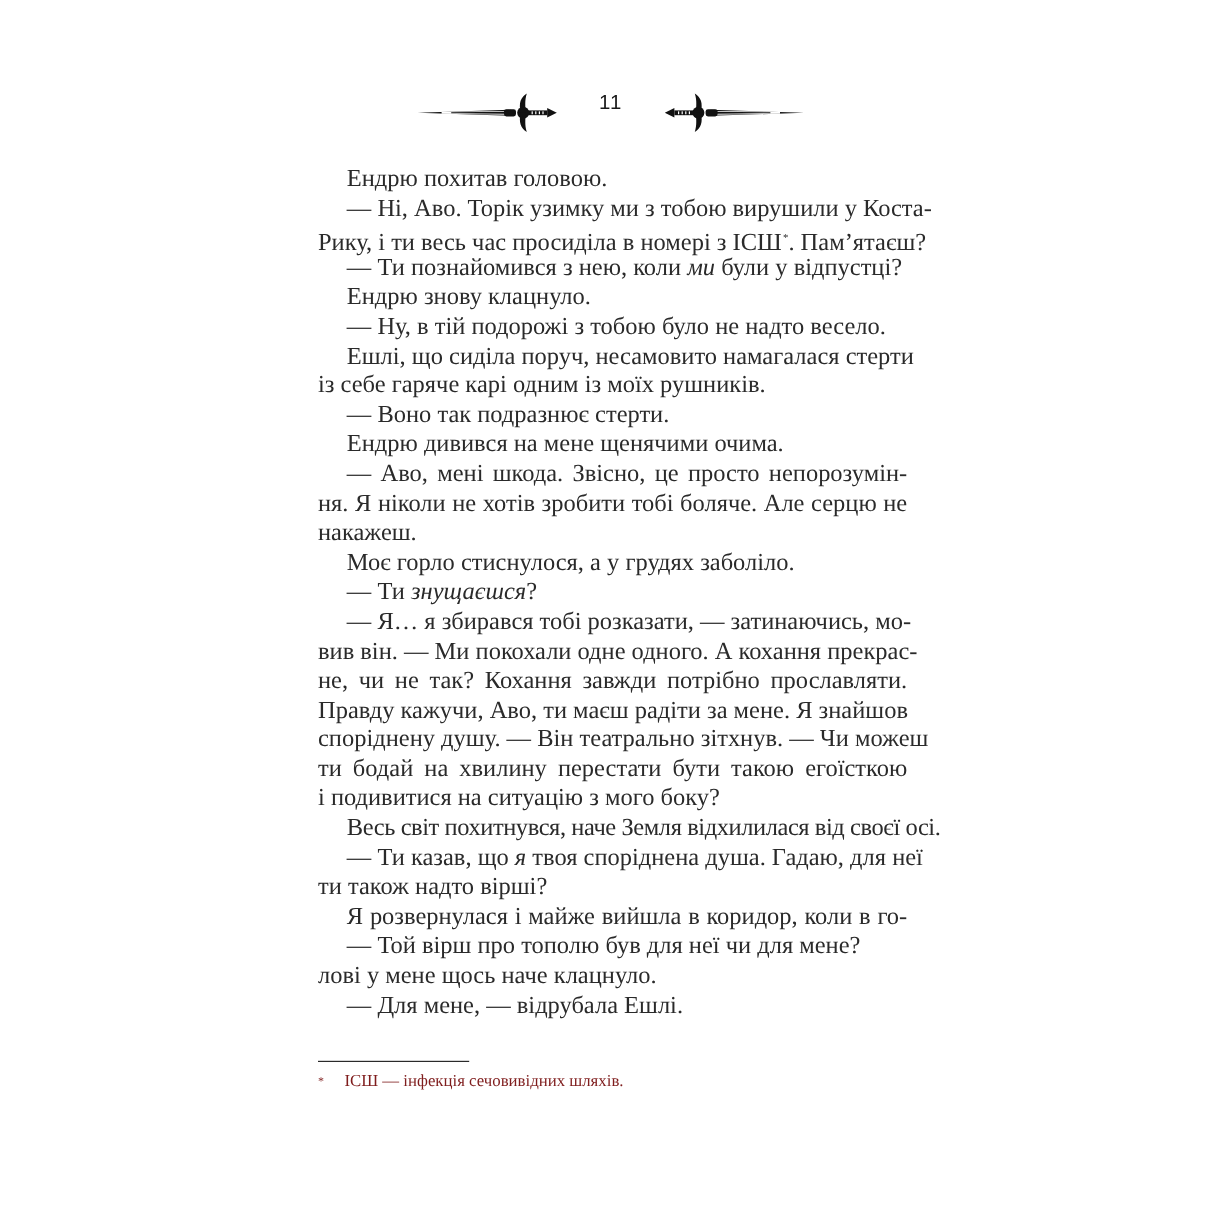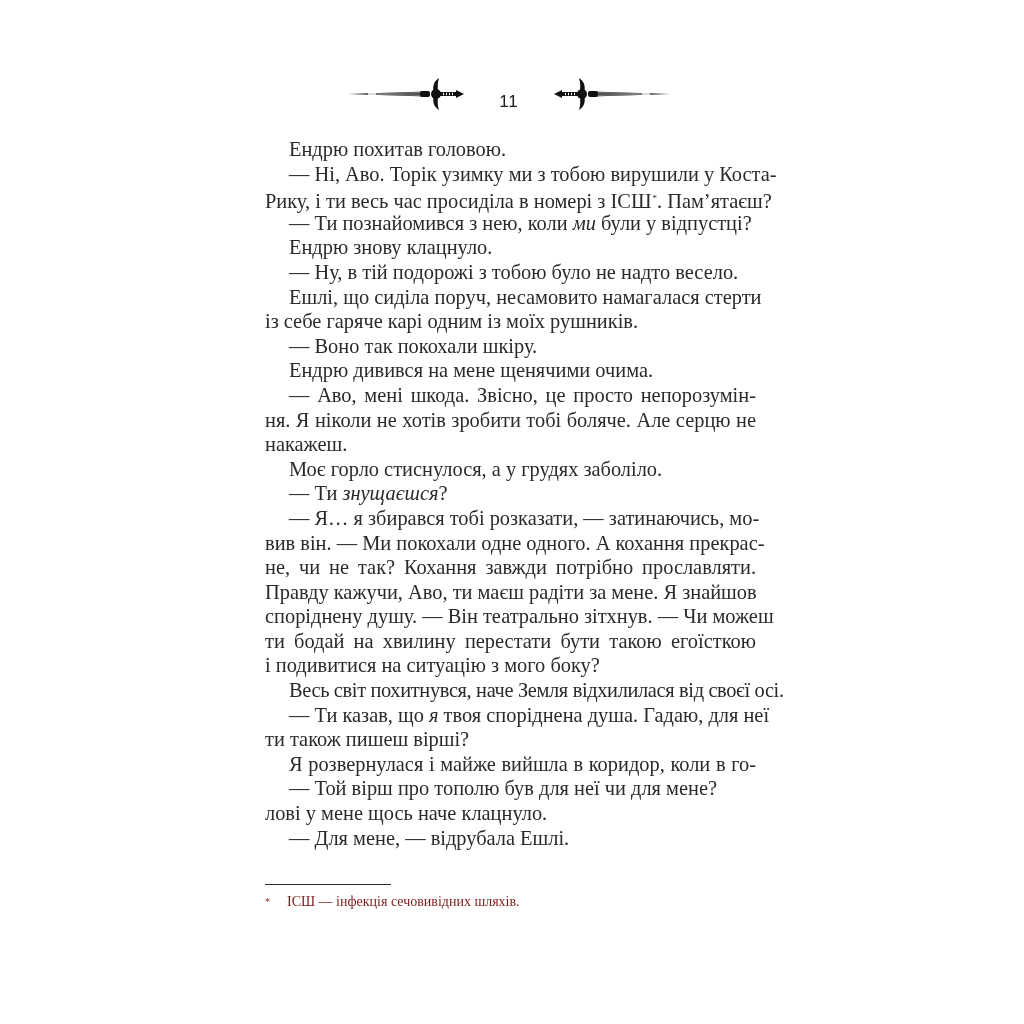--- a/index.html
+++ b/index.html
@@ -1,18 +1,18 @@
 <!DOCTYPE html>
 <html><head>
   <meta charset="utf-8">
   <style>
     html, body { margin: 0; padding: 0; background: #ffffff; }
     body { width: 1024px; height: 1024px; position: relative; overflow: hidden; font-family: "Liberation Serif", "DejaVu Serif", serif; color: #2a2a2a; }
     .page { position: absolute; left: 0; top: 0; width: 1024px; height: 1024px; background: #ffffff; }
-    .header { position: absolute; left: 346px; top: 76px; width: 326px; height: 36px; display: flex; align-items: flex-end; justify-content: space-between; }
+    .header { position: absolute; left: 346px; top: 76px; width: 326px; height: 36px; display: flex; align-items: flex-start; justify-content: space-between; }
     .sword { width: 120px; height: 36px; display: block; }
     .page-number { font-family: "Liberation Sans", "DejaVu Sans", sans-serif; font-size: 17px; color: #1a1a1a; letter-spacing: 1px; width: 40px; text-align: center; }
     .text-block { position: absolute; left: 265px; top: 137px; width: 491px; }
     .line { font-size: 20.4px; line-height: 24.6px; height: 24.6px; white-space: nowrap; text-align: justify; text-align-last: justify; overflow: visible; }
     .line.indent { padding-left: 24px; }
     .line.last { text-align-last: left; }
     .line span.it { font-style: italic; }
     .footnote-rule { position: absolute; left: 265px; top: 884px; width: 126px; height: 0; border-top: 1.4px solid #2a2a2a; }
     .footnote { position: absolute; left: 265px; top: 893px; font-size: 14px; line-height: 18px; color: #7f1d1d; white-space: nowrap; }
     .footnote .mark { display: inline-block; width: 22px; font-size: 10px; vertical-align: top; }
@@ -58,37 +58,37 @@
 
   <div class="text-block">
     <div class="line indent last">Ендрю похитав головою.</div>
     <div class="line indent">— Ні, Аво. Торік узимку ми з тобою вирушили у Коста-</div>
     <div class="line last"><span>Рику, і ти весь час просиділа в номері з ІСШ</span><sup class="ref">*</sup><span>. Пам’ятаєш?</span></div>
     <div class="line indent last"><span>— Ти познайомився з нею, коли </span><span class="it">ми</span><span> були у відпустці?</span></div>
     <div class="line indent last">Ендрю знову клацнуло.</div>
     <div class="line indent last">— Ну, в тій подорожі з тобою було не надто весело.</div>
     <div class="line indent">Ешлі, що сиділа поруч, несамовито намагалася стерти</div>
     <div class="line last">із себе гаряче карі одним із моїх рушників.</div>
-    <div class="line indent last">— Воно так покохали шкіру.</div>
+    <div class="line indent last">— Воно так подразнює стерти.</div>
     <div class="line indent last">Ендрю дивився на мене щенячими очима.</div>
     <div class="line indent">— Аво, мені шкода. Звісно, це просто непорозумін-</div>
     <div class="line">ня. Я ніколи не хотів зробити тобі боляче. Але серцю не</div>
     <div class="line last">накажеш.</div>
     <div class="line indent last">Моє горло стиснулося, а у грудях заболіло.</div>
     <div class="line indent last"><span>— Ти </span><span class="it">знущаєшся</span><span>?</span></div>
     <div class="line indent">— Я… я збирався тобі розказати, — затинаючись, мо-</div>
     <div class="line">вив він. — Ми покохали одне одного. А кохання прекрас-</div>
     <div class="line">не, чи не так? Кохання завжди потрібно прославляти.</div>
     <div class="line">Правду кажучи, Аво, ти маєш радіти за мене. Я знайшов</div>
     <div class="line">споріднену душу. — Він театрально зітхнув. — Чи можеш</div>
     <div class="line">ти бодай на хвилину перестати бути такою егоїсткою</div>
     <div class="line last">і подивитися на ситуацію з мого боку?</div>
     <div class="line indent" style="letter-spacing:-0.35px;">Весь світ похитнувся, наче Земля відхилилася від своєї осі.</div>
     <div class="line indent"><span>— Ти казав, що </span><span class="it">я</span><span> твоя споріднена душа. Гадаю, для неї</span></div>
-    <div class="line last">ти також пишеш вірші?</div>
+    <div class="line last">ти також надто вірші?</div>
     <div class="line indent">Я розвернулася і майже вийшла в коридор, коли в го-</div>
     <div class="line indent last">— Той вірш про тополю був для неї чи для мене?</div>
     <div class="line last">лові у мене щось наче клацнуло.</div>
     <div class="line indent last">— Для мене, — відрубала Ешлі.</div>
   </div>
 
   <div class="footnote-rule"></div>
   <div class="footnote">
     <span class="mark">*</span><span>ІСШ — інфекція сечовивідних шляхів.</span>
   </div>

